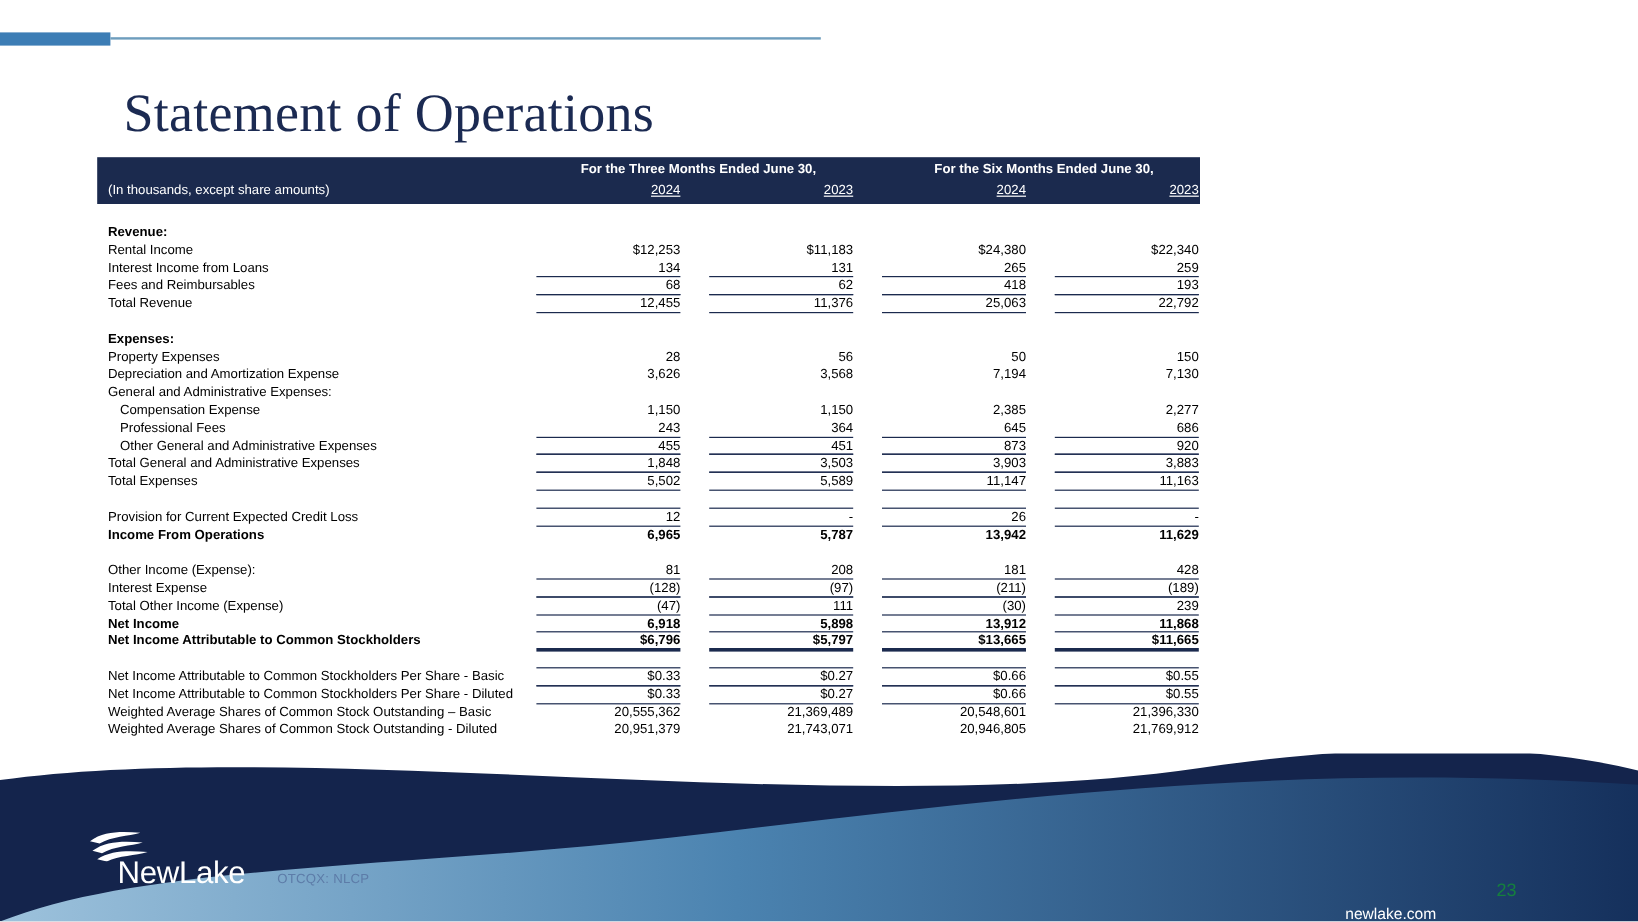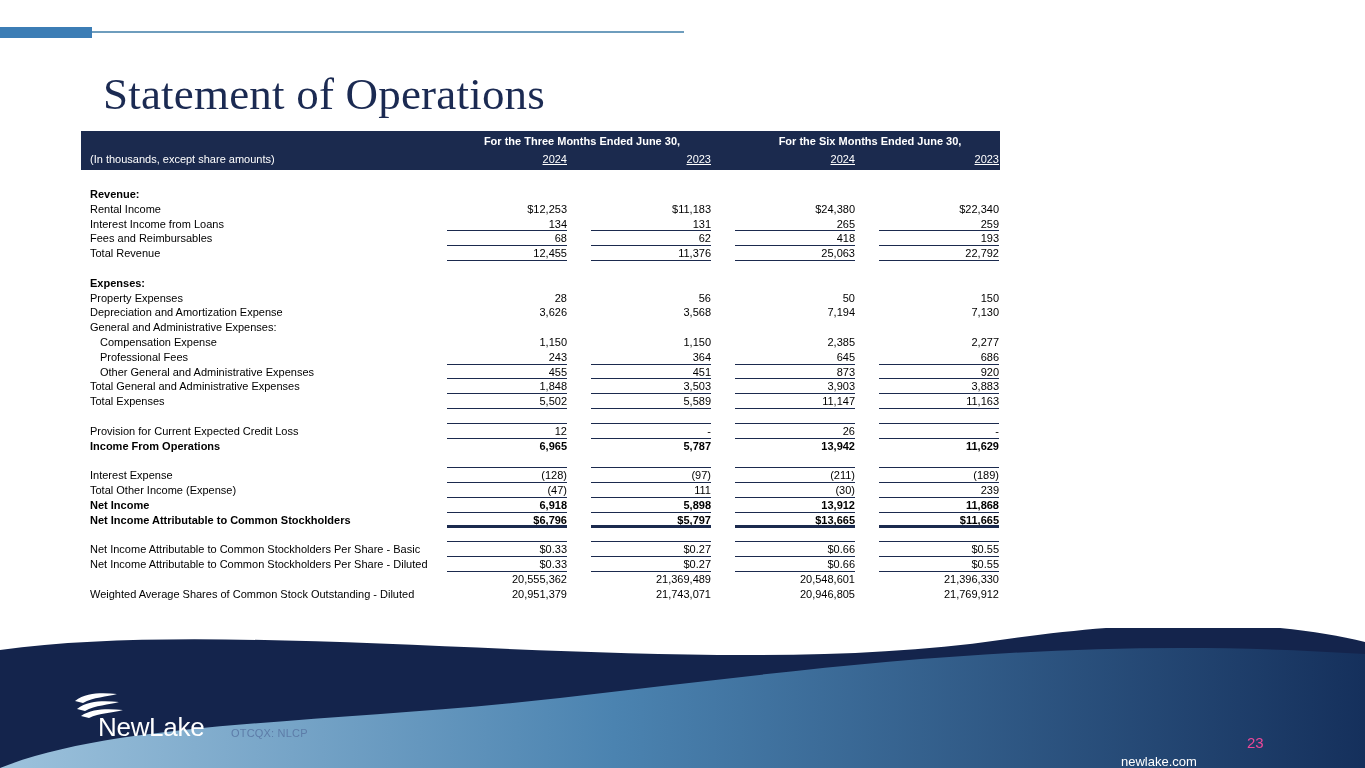--- a/index.html
+++ b/index.html
@@ -210,21 +210,21 @@
     top: 754px;
     color: #ffffff;
     font-size: 13px;
     white-space: nowrap;
     text-align: center;
   }
   #footer-page-number {
     position: absolute;
     left: 1247px;
     top: 734px;
-    color: #ec4899;
+    color: #15803d;
     font-size: 15px;
     white-space: nowrap;
   }
 </style>
 </head>
 <body>
 
 <div id="top-accent-bar"></div>
 <div id="top-accent-rule"></div>
 
@@ -340,20 +340,27 @@
       </div>
       <div class="row bold">
         <div class="row-label">Income From Operations</div>
         <div class="cell c0">6,965</div>
         <div class="cell c1">5,787</div>
         <div class="cell c2">13,942</div>
         <div class="cell c3">11,629</div>
       </div>
       <div class="row spacer"></div>
       <div class="row">
+        <div class="row-label">Other Income (Expense):</div>
+        <div class="cell c0">81</div>
+        <div class="cell c1">208</div>
+        <div class="cell c2">181</div>
+        <div class="cell c3">428</div>
+      </div>
+      <div class="row">
         <div class="row-label">Interest Expense</div>
         <div class="cell c0 rule-top rule-bottom">(128)</div>
         <div class="cell c1 rule-top rule-bottom">(97)</div>
         <div class="cell c2 rule-top rule-bottom">(211)</div>
         <div class="cell c3 rule-top rule-bottom">(189)</div>
       </div>
       <div class="row">
         <div class="row-label">Total Other Income (Expense)</div>
         <div class="cell c0 rule-top rule-bottom">(47)</div>
         <div class="cell c1 rule-top rule-bottom">111</div>
@@ -383,20 +390,21 @@
         <div class="cell c3 rule-top rule-bottom">$0.55</div>
       </div>
       <div class="row">
         <div class="row-label">Net Income Attributable to Common Stockholders Per Share - Diluted</div>
         <div class="cell c0 rule-top rule-bottom">$0.33</div>
         <div class="cell c1 rule-top rule-bottom">$0.27</div>
         <div class="cell c2 rule-top rule-bottom">$0.66</div>
         <div class="cell c3 rule-top rule-bottom">$0.55</div>
       </div>
       <div class="row">
+        <div class="row-label">Weighted Average Shares of Common Stock Outstanding – Basic</div>
         <div class="cell c0">20,555,362</div>
         <div class="cell c1">21,369,489</div>
         <div class="cell c2">20,548,601</div>
         <div class="cell c3">21,396,330</div>
       </div>
       <div class="row">
         <div class="row-label">Weighted Average Shares of Common Stock Outstanding - Diluted</div>
         <div class="cell c0">20,951,379</div>
         <div class="cell c1">21,743,071</div>
         <div class="cell c2">20,946,805</div>

